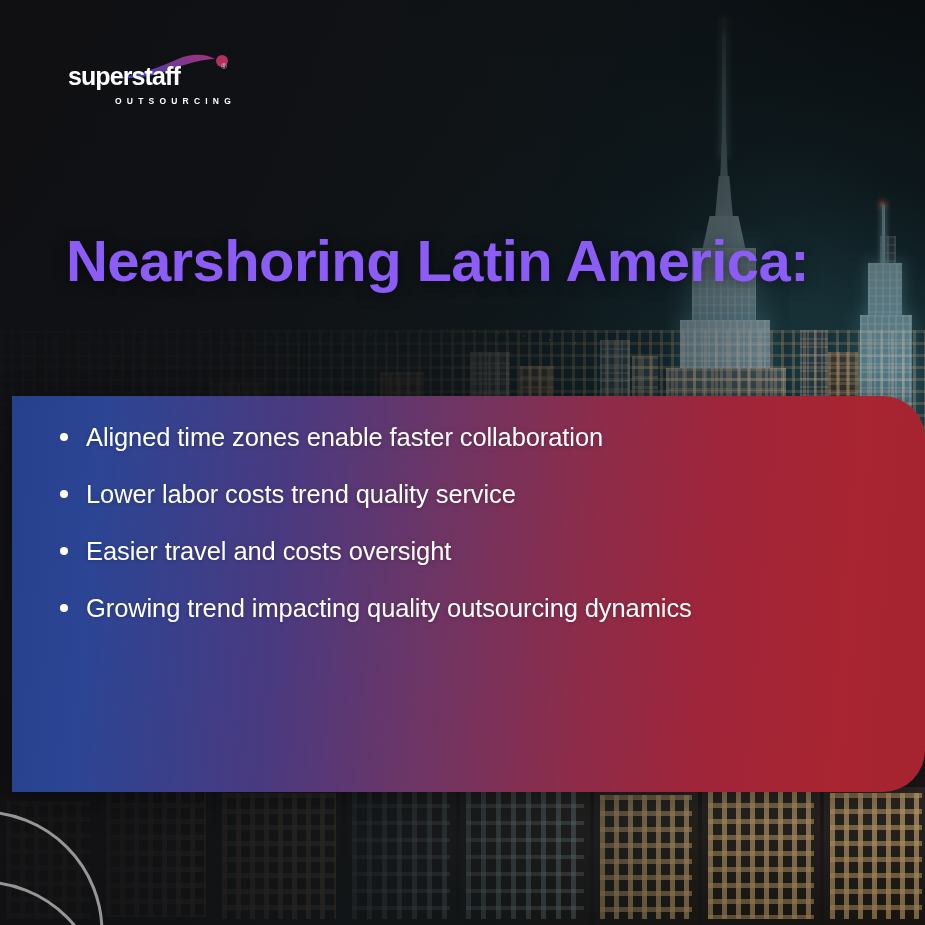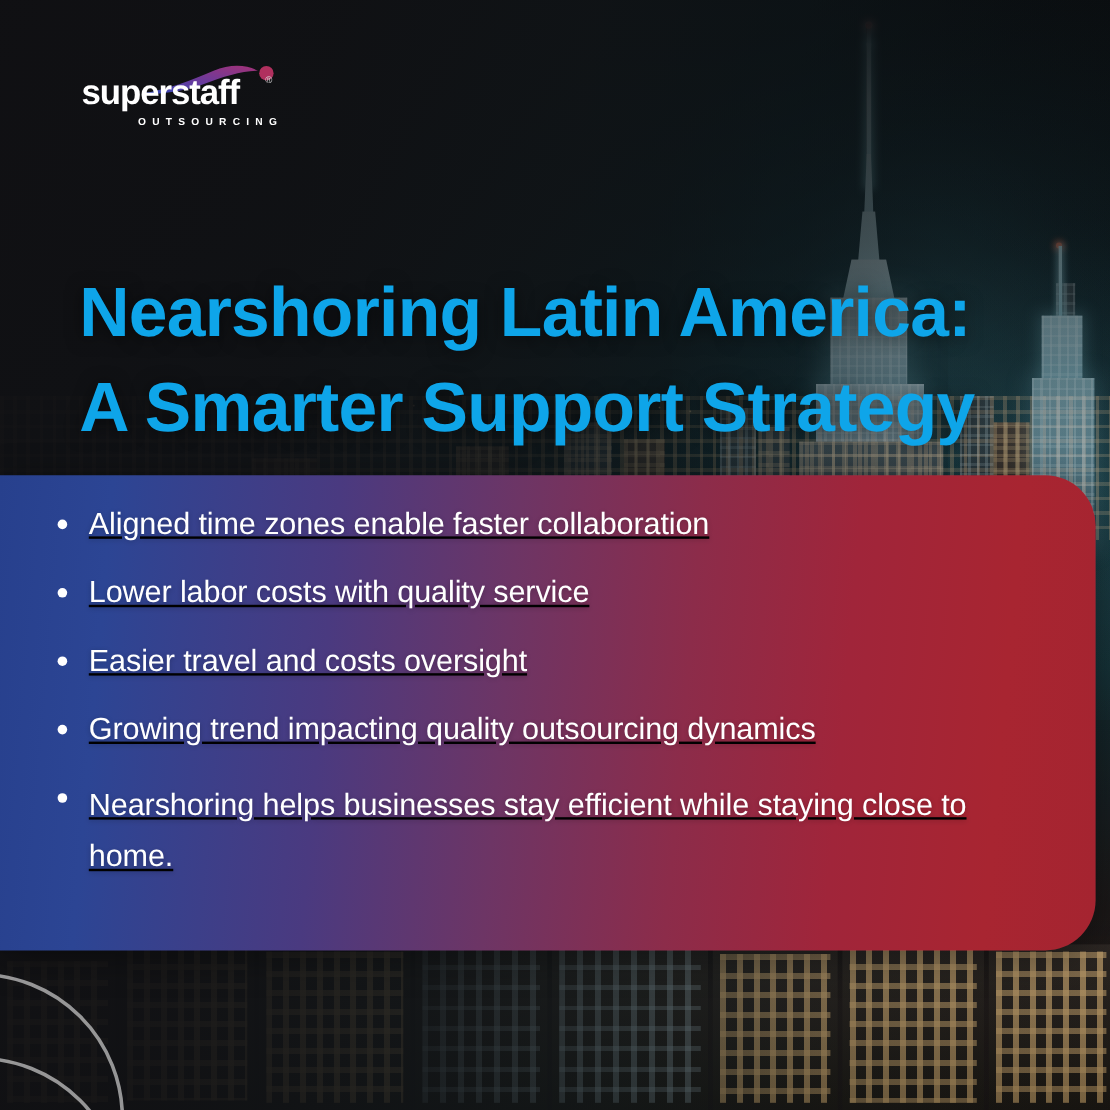--- a/index.html
+++ b/index.html
@@ -212,63 +212,62 @@
         rgba(0,0,0,0.0) 55%,
         rgba(0,0,0,0.18) 82%,
         rgba(0,0,0,0.38) 100%);
   }
 
   
   .logo { position: absolute; left: 68px; top: 55px; width: 175px; height: 50px; }
   .logo .swoosh { position: absolute; left: 48px; top: -2px; width: 120px; height: 26px; }
   .logo .wordmark {
     position: absolute; left: 0; top: 9px;
-    font-size: 29px; font-weight: 700; letter-spacing: -0.9px;
+    font-size: 25px; font-weight: 700; letter-spacing: -0.9px;
     color: #ffffff; line-height: 1;
   }
   .logo .rmark {
     position: absolute; left: 153px; top: 8px;
     font-size: 8px; color: #d8d8d8; line-height: 1;
   }
   .logo .sub {
     position: absolute; left: 47px; top: 42px;
     font-size: 8.5px; font-weight: 700; letter-spacing: 5.2px;
     color: #ffffff; line-height: 1;
   }
 
   
   .title {
     position: absolute; left: 66px; top: 182px; width: 740px;
-    color: #0ea5e9;
+    color: #8b5cf6;
     font-size: 58px;
     font-weight: 700;
     line-height: 1.37;
     letter-spacing: -0.6px;
     text-shadow: 0 2px 14px rgba(0,0,0,0.55);
   }
   .title .ln { display: block; white-space: nowrap; }
 
   
   .panel {
     position: absolute;
-    left: 0; top: 396px;
+    left: 12px; top: 396px;
     width: 913px; height: 396px;
     background: linear-gradient(95deg,
         #27408d 0%,
         #2c4594 10%,
         #4a3a80 30%,
         #6d3565 46%,
         #8c2c4a 62%,
         #a0253a 76%,
         #a82531 90%,
         #a52430 100%);
     border-radius: 0 42px 42px 0;
     box-shadow: 0 6px 30px rgba(0,0,0,0.35);
     padding: 26px 36px 26px 44px;
-    text-decoration: underline;
   }
   .bullets { list-style: none; margin: 0; padding: 0; }
   .bullets li {
     position: relative;
     color: #ffffff;
     font-size: 25.5px;
     line-height: 1.22;
     padding-left: 30px;
     margin-bottom: 26px;
     letter-spacing: -0.1px;
@@ -399,30 +398,28 @@
       <path d="M2 25 C 22 22, 44 14, 62 6 C 76 0, 90 1, 99 6 C 86 6, 70 11, 54 17 C 38 23, 18 26, 2 25 Z" fill="url(#swg)"></path>
       <circle cx="106" cy="8" r="6" fill="#b0305e"></circle>
     </svg>
     <div class="wordmark">superstaff</div>
     <div class="rmark">®</div>
     <div class="sub">OUTSOURCING</div>
   </div>
 
   <h1 class="title">
     <span class="ln">Nearshoring Latin America:</span>
-    <span class="ln">A Smarter Support Strategy</span>
   </h1>
 
   <div class="panel">
     <ul class="bullets">
       <li>Aligned time zones enable faster collaboration</li>
-      <li>Lower labor costs with quality service</li>
+      <li>Lower labor costs trend quality service</li>
       <li>Easier travel and costs oversight</li>
       <li>Growing trend impacting quality outsourcing dynamics</li>
-      <li class="wrap">Nearshoring helps businesses stay efficient while staying close to home.</li>
     </ul>
   </div>
 
   <svg class="petals" viewBox="0 0 230 170">
     <g fill="none" stroke="#c9c9c9" stroke-width="3">
       <path d="M0 12 A 120 120 0 0 1 120 132"></path>
       <path d="M0 82 A 120 120 0 0 1 120 202"></path>
       <path d="M120 132 L 155 132"></path>
       <path d="M155 132 A 68 68 0 0 1 87 200"></path>
       <path d="M120 132 L 120 205"></path>

